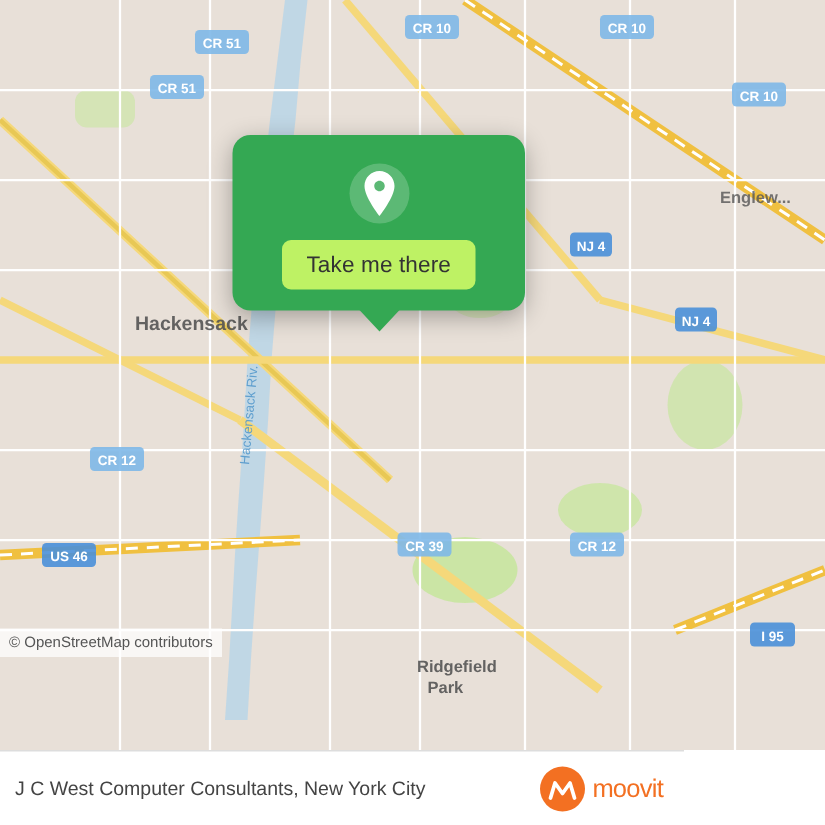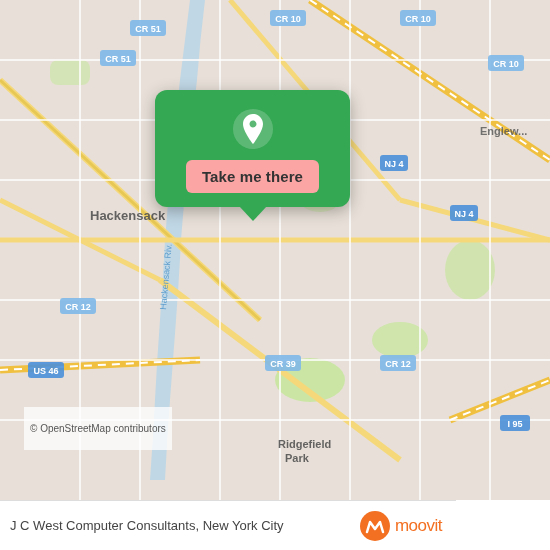--- a/index.html
+++ b/index.html
@@ -55,27 +55,27 @@
       border-top: 15px solid #34a853;
     }
 
     .popup-pin {
       width: 42px;
       height: 42px;
       margin-bottom: 10px;
     }
 
     .popup-btn {
-      background: #fca5a5;
+      background: #bef264;
       color: #333;
       border: none;
       border-radius: 6px;
       padding: 8px 16px;
       font-size: 15px;
-      font-weight: 700;
+      font-weight: 400;
       cursor: pointer;
       white-space: nowrap;
       letter-spacing: 0.1px;
     }
 
     .bottom-bar {
       width: 456px;
       height: 50px;
       background: white;
       display: flex;
@@ -106,28 +106,27 @@
 
     .moovit-text {
       font-size: 17px;
       font-weight: 400;
       color: #f37022;
       letter-spacing: -0.5px;
     }
 
     .osm-credit {
       position: absolute;
-      bottom: 50px;
+      bottom: 62px;
       left: 0;
       background: rgba(255,255,255,0.75);
       font-size: 10px;
       color: #555;
-      padding: 16px 6px;
+      padding: 4px 6px;
       z-index: 5;
-      margin-left: 24px;
     }
   </style>
 </head>
 <body>
 
 <div id="map-container">
 
   <svg class="map-bg" viewBox="0 0 550 500" xmlns="http://www.w3.org/2000/svg">
 
     <rect width="550" height="500" fill="#e8e0d8"></rect>

